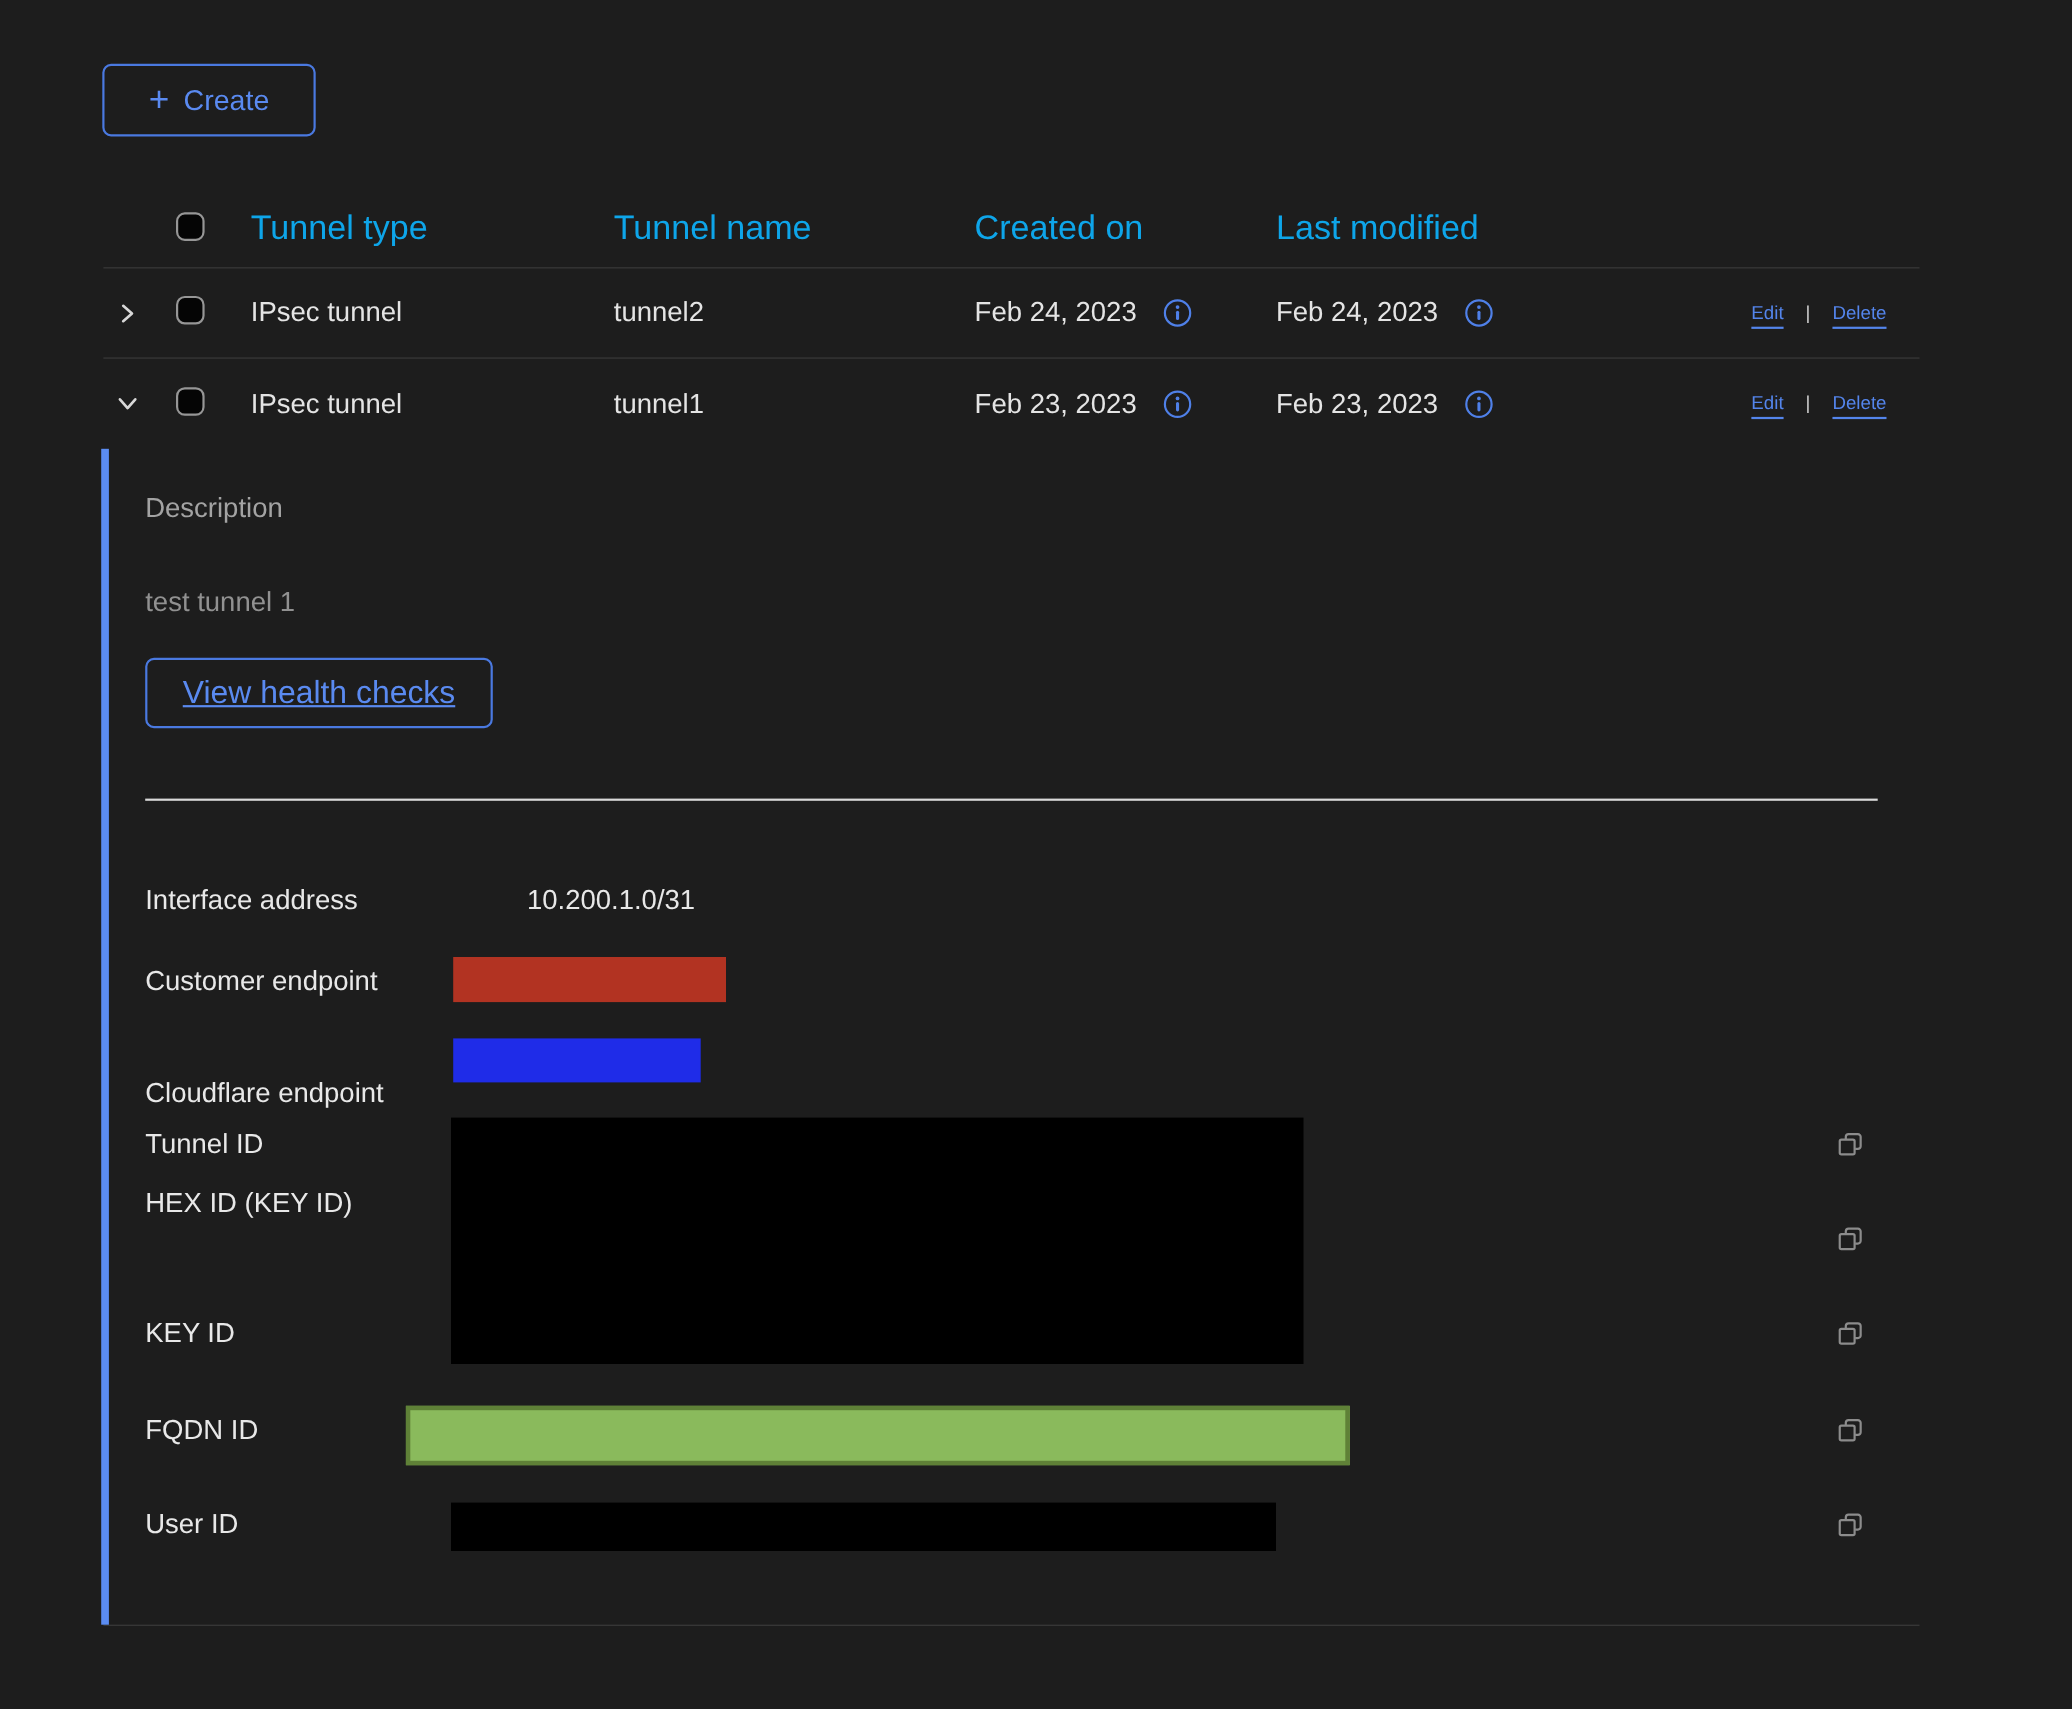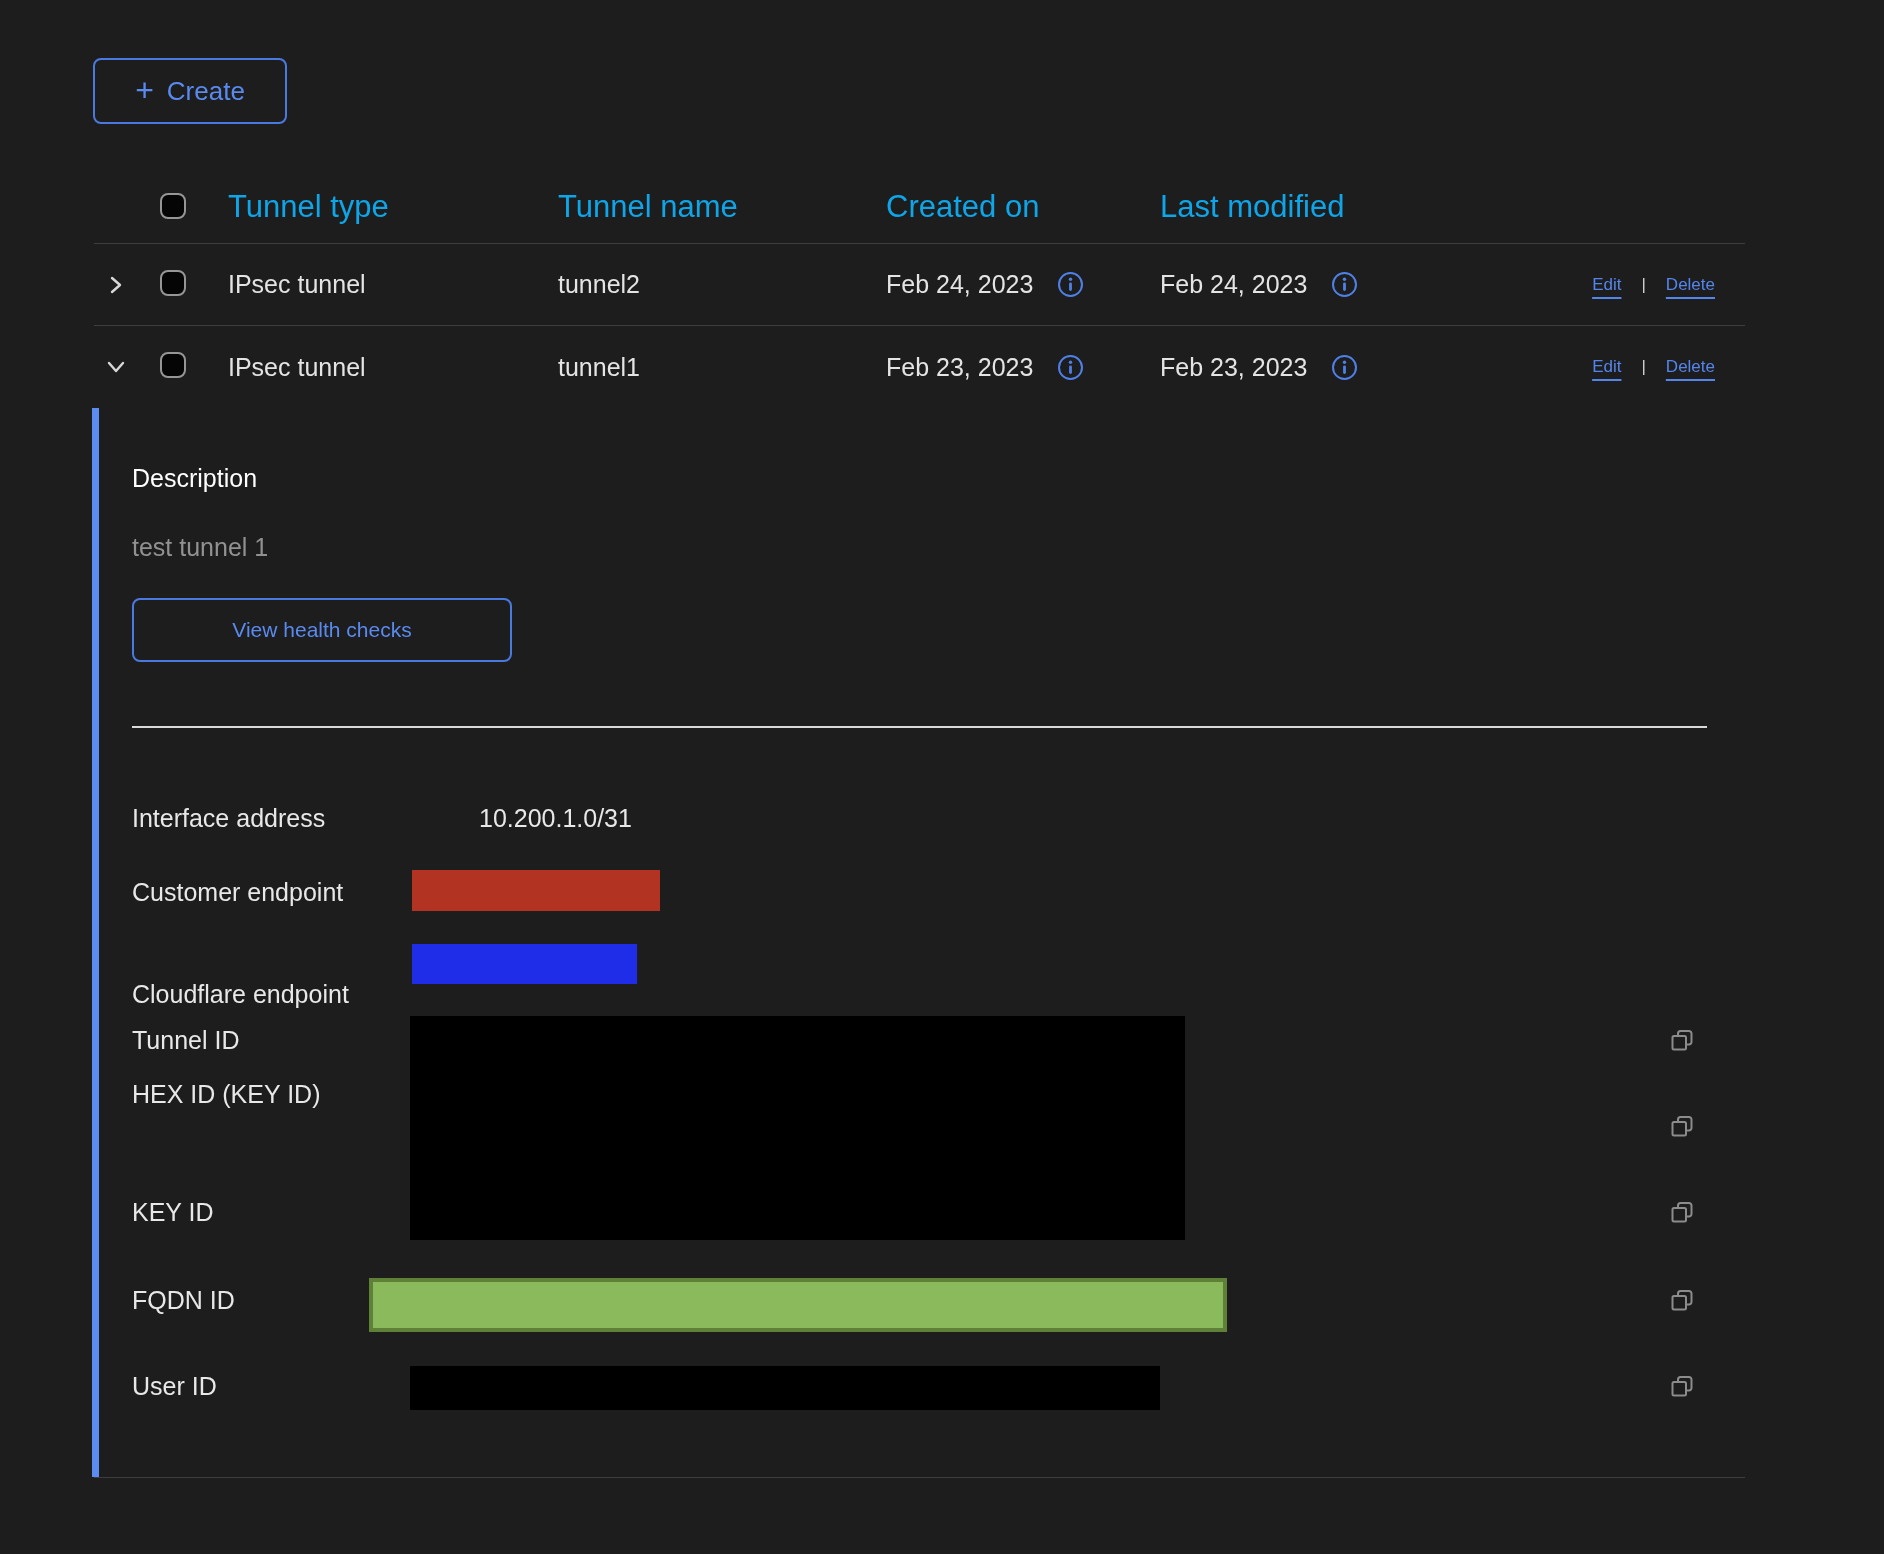--- a/index.html
+++ b/index.html
@@ -37,26 +37,26 @@
   }
   .date-cell { display:flex; align-items:center; gap:24px; }
   .info-icon { display:inline-flex; cursor:pointer; }
   .actions-cell { display:flex; align-items:center; justify-content:flex-end; gap:20px; padding-right:30px; font-size:17px; }
   .link { color:#5485ec; text-decoration:underline; text-underline-offset:7px; text-decoration-thickness:2px; cursor:pointer; }
   .link-sep { color:#d0d0d0; text-decoration:none; }
 
   
   .expanded-panel { position:relative; height:1070px; border-bottom:1px solid #3d3d3d; }
   .accent-bar { position:absolute; left:-2px; top:0; width:7px; height:100%; }
-  .desc-label { position:absolute; left:38px; top:56px; font-size:25px; color:#ffffff; }
+  .desc-label { position:absolute; left:38px; top:40px; font-size:25px; color:#a3a3a3; }
   .desc-value { position:absolute; left:38px; top:125px; font-size:25px; color:#919191; }
   .health-btn {
-    position:absolute; left:38px; top:190px; width:380px; height:64px;
+    position:absolute; left:38px; top:190px; width:316px; height:64px;
     background:transparent; border:2px solid #4a79e0; border-radius:8px;
-    color:#5a8af0; font-size:21px; font-family:inherit; cursor:pointer;
+    color:#5a8af0; font-size:29px; font-family:inherit; cursor:pointer;text-decoration:underline;
   }
   .divider { position:absolute; left:38px; top:318px; width:1575px; height:2px; background:#d9d9d9; }
 
   .field-label { position:absolute; left:38px; font-size:25px; color:#e8e8e8; white-space:nowrap; }
   .field-value { position:absolute; left:341px; font-size:25px; color:#e8e8e8; white-space:nowrap;margin-left:44px; }
   .lbl-interface { top:396px; }
   .val-interface { top:396px; }
   .lbl-customer  { top:470px; }
   .lbl-cloudflare{ top:572px; }
   .lbl-tunnelid  { top:618px; }

